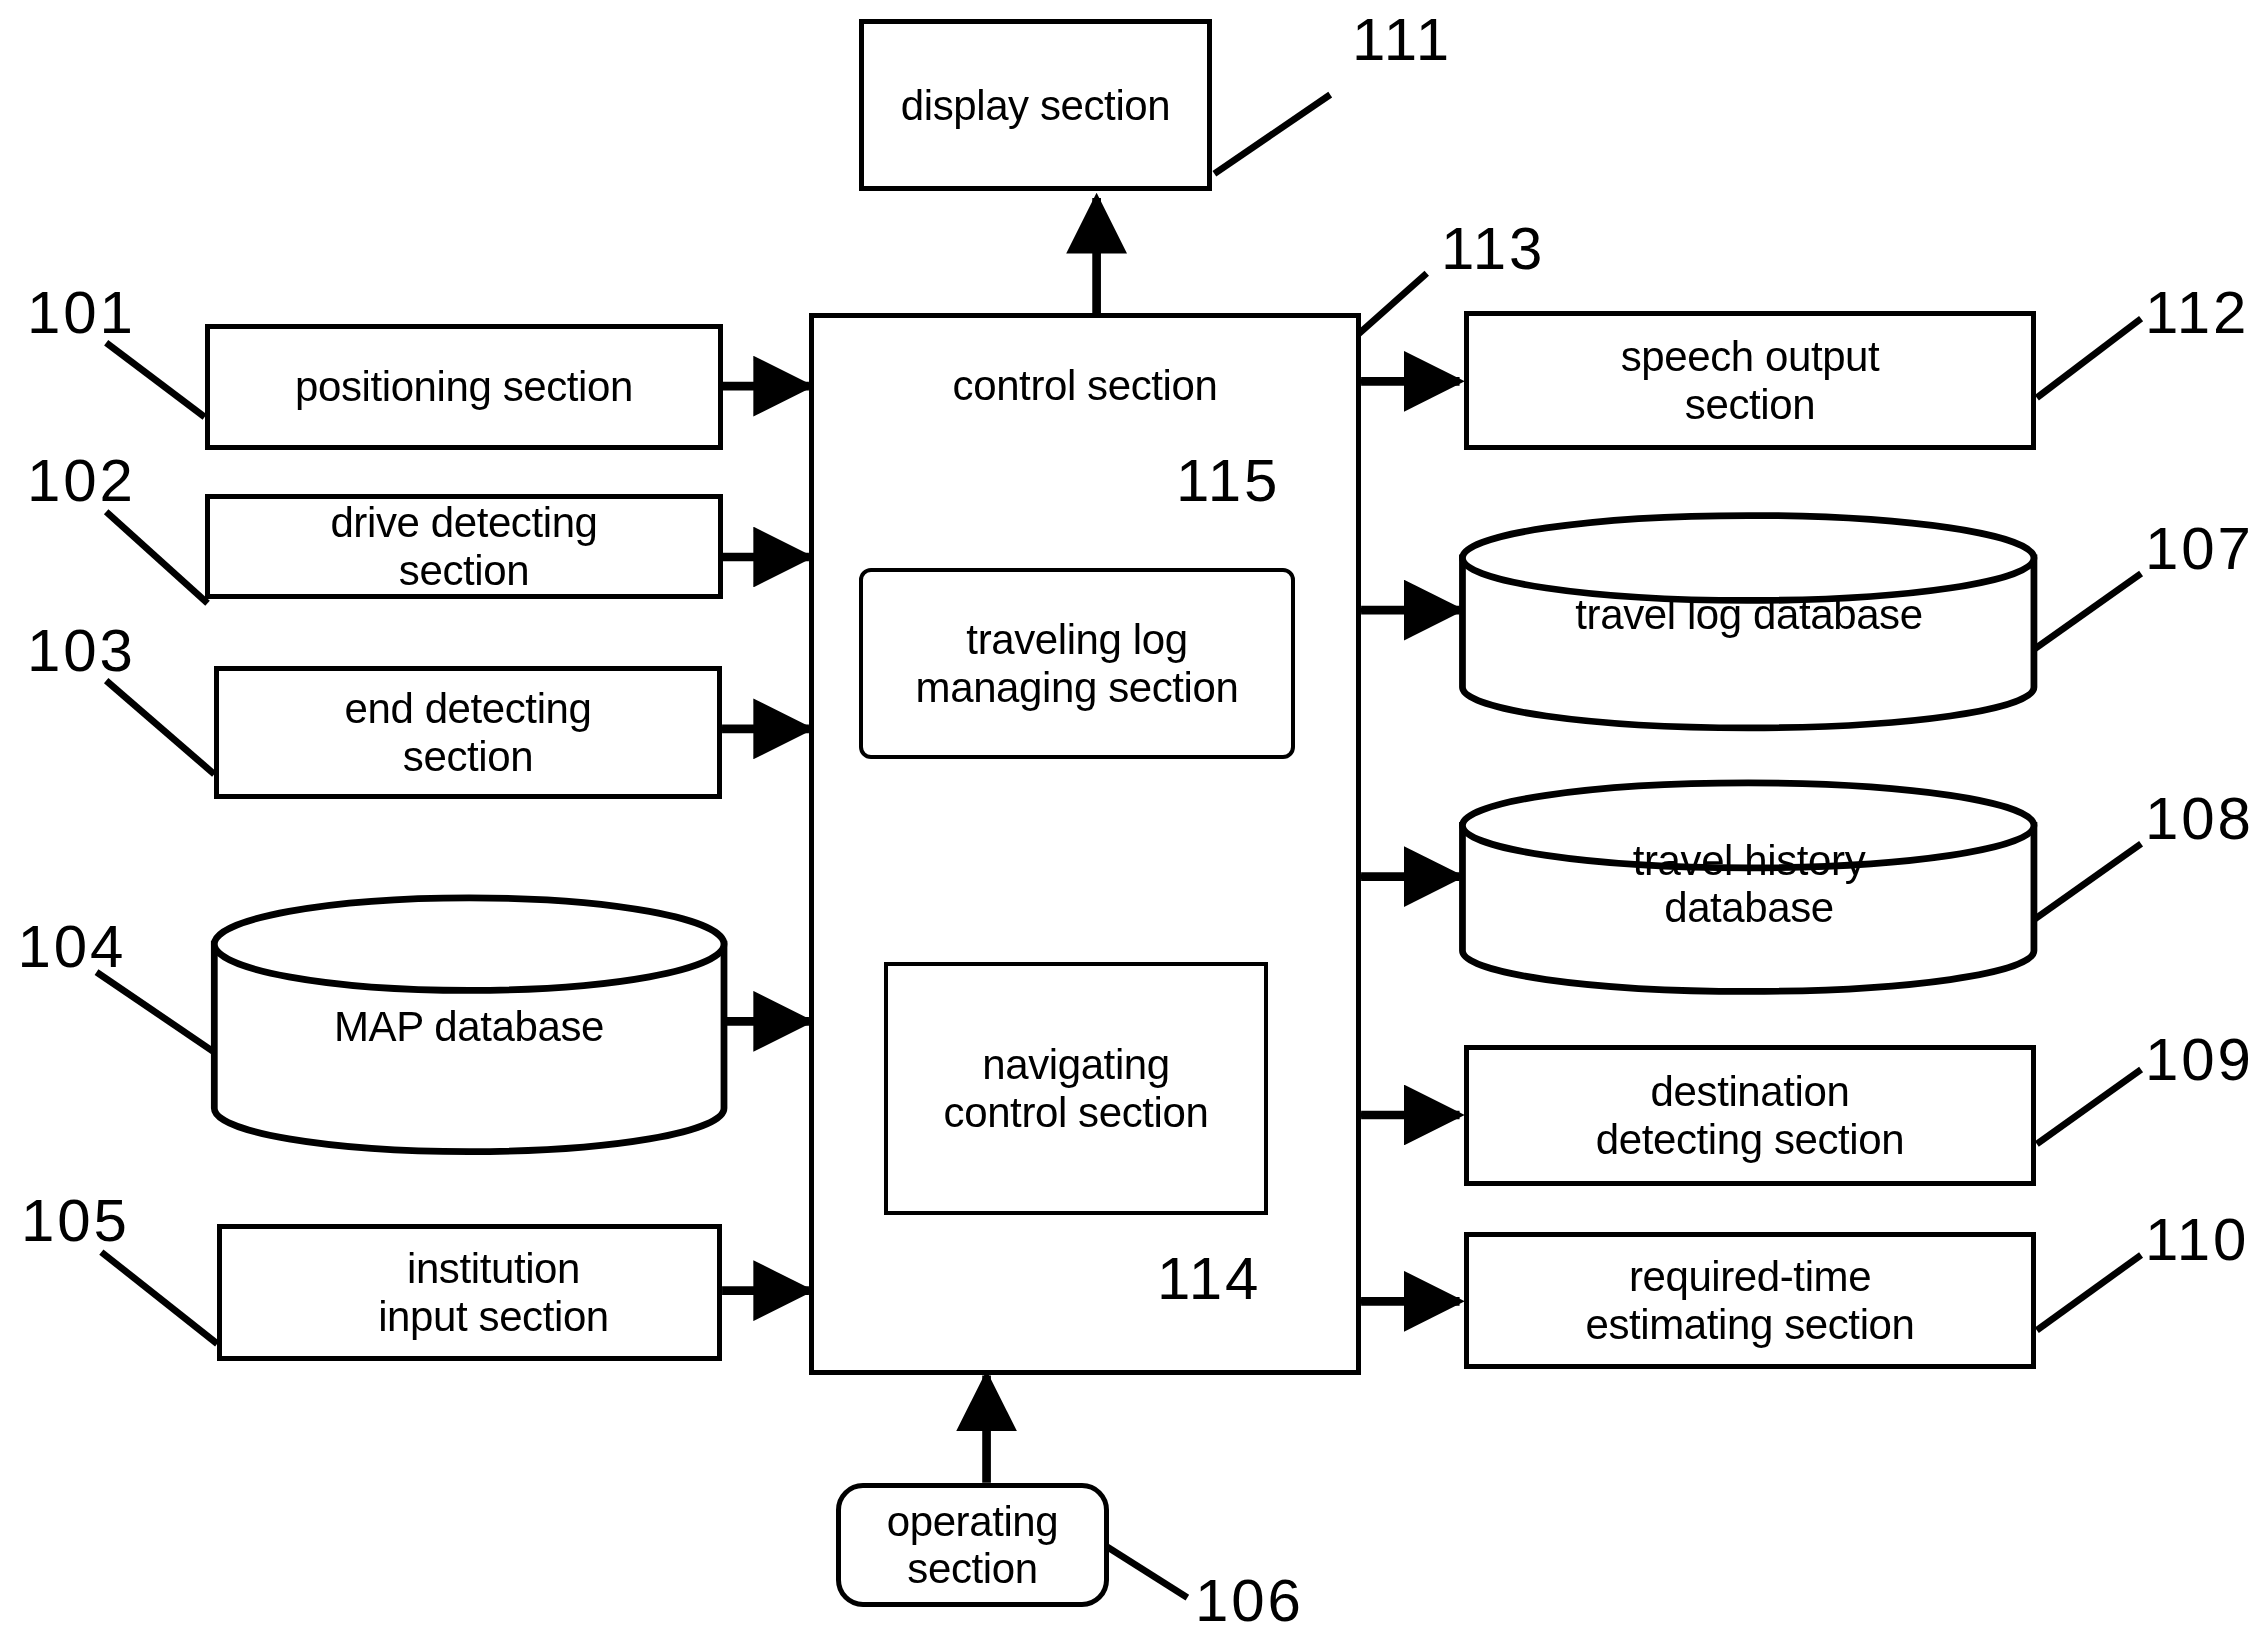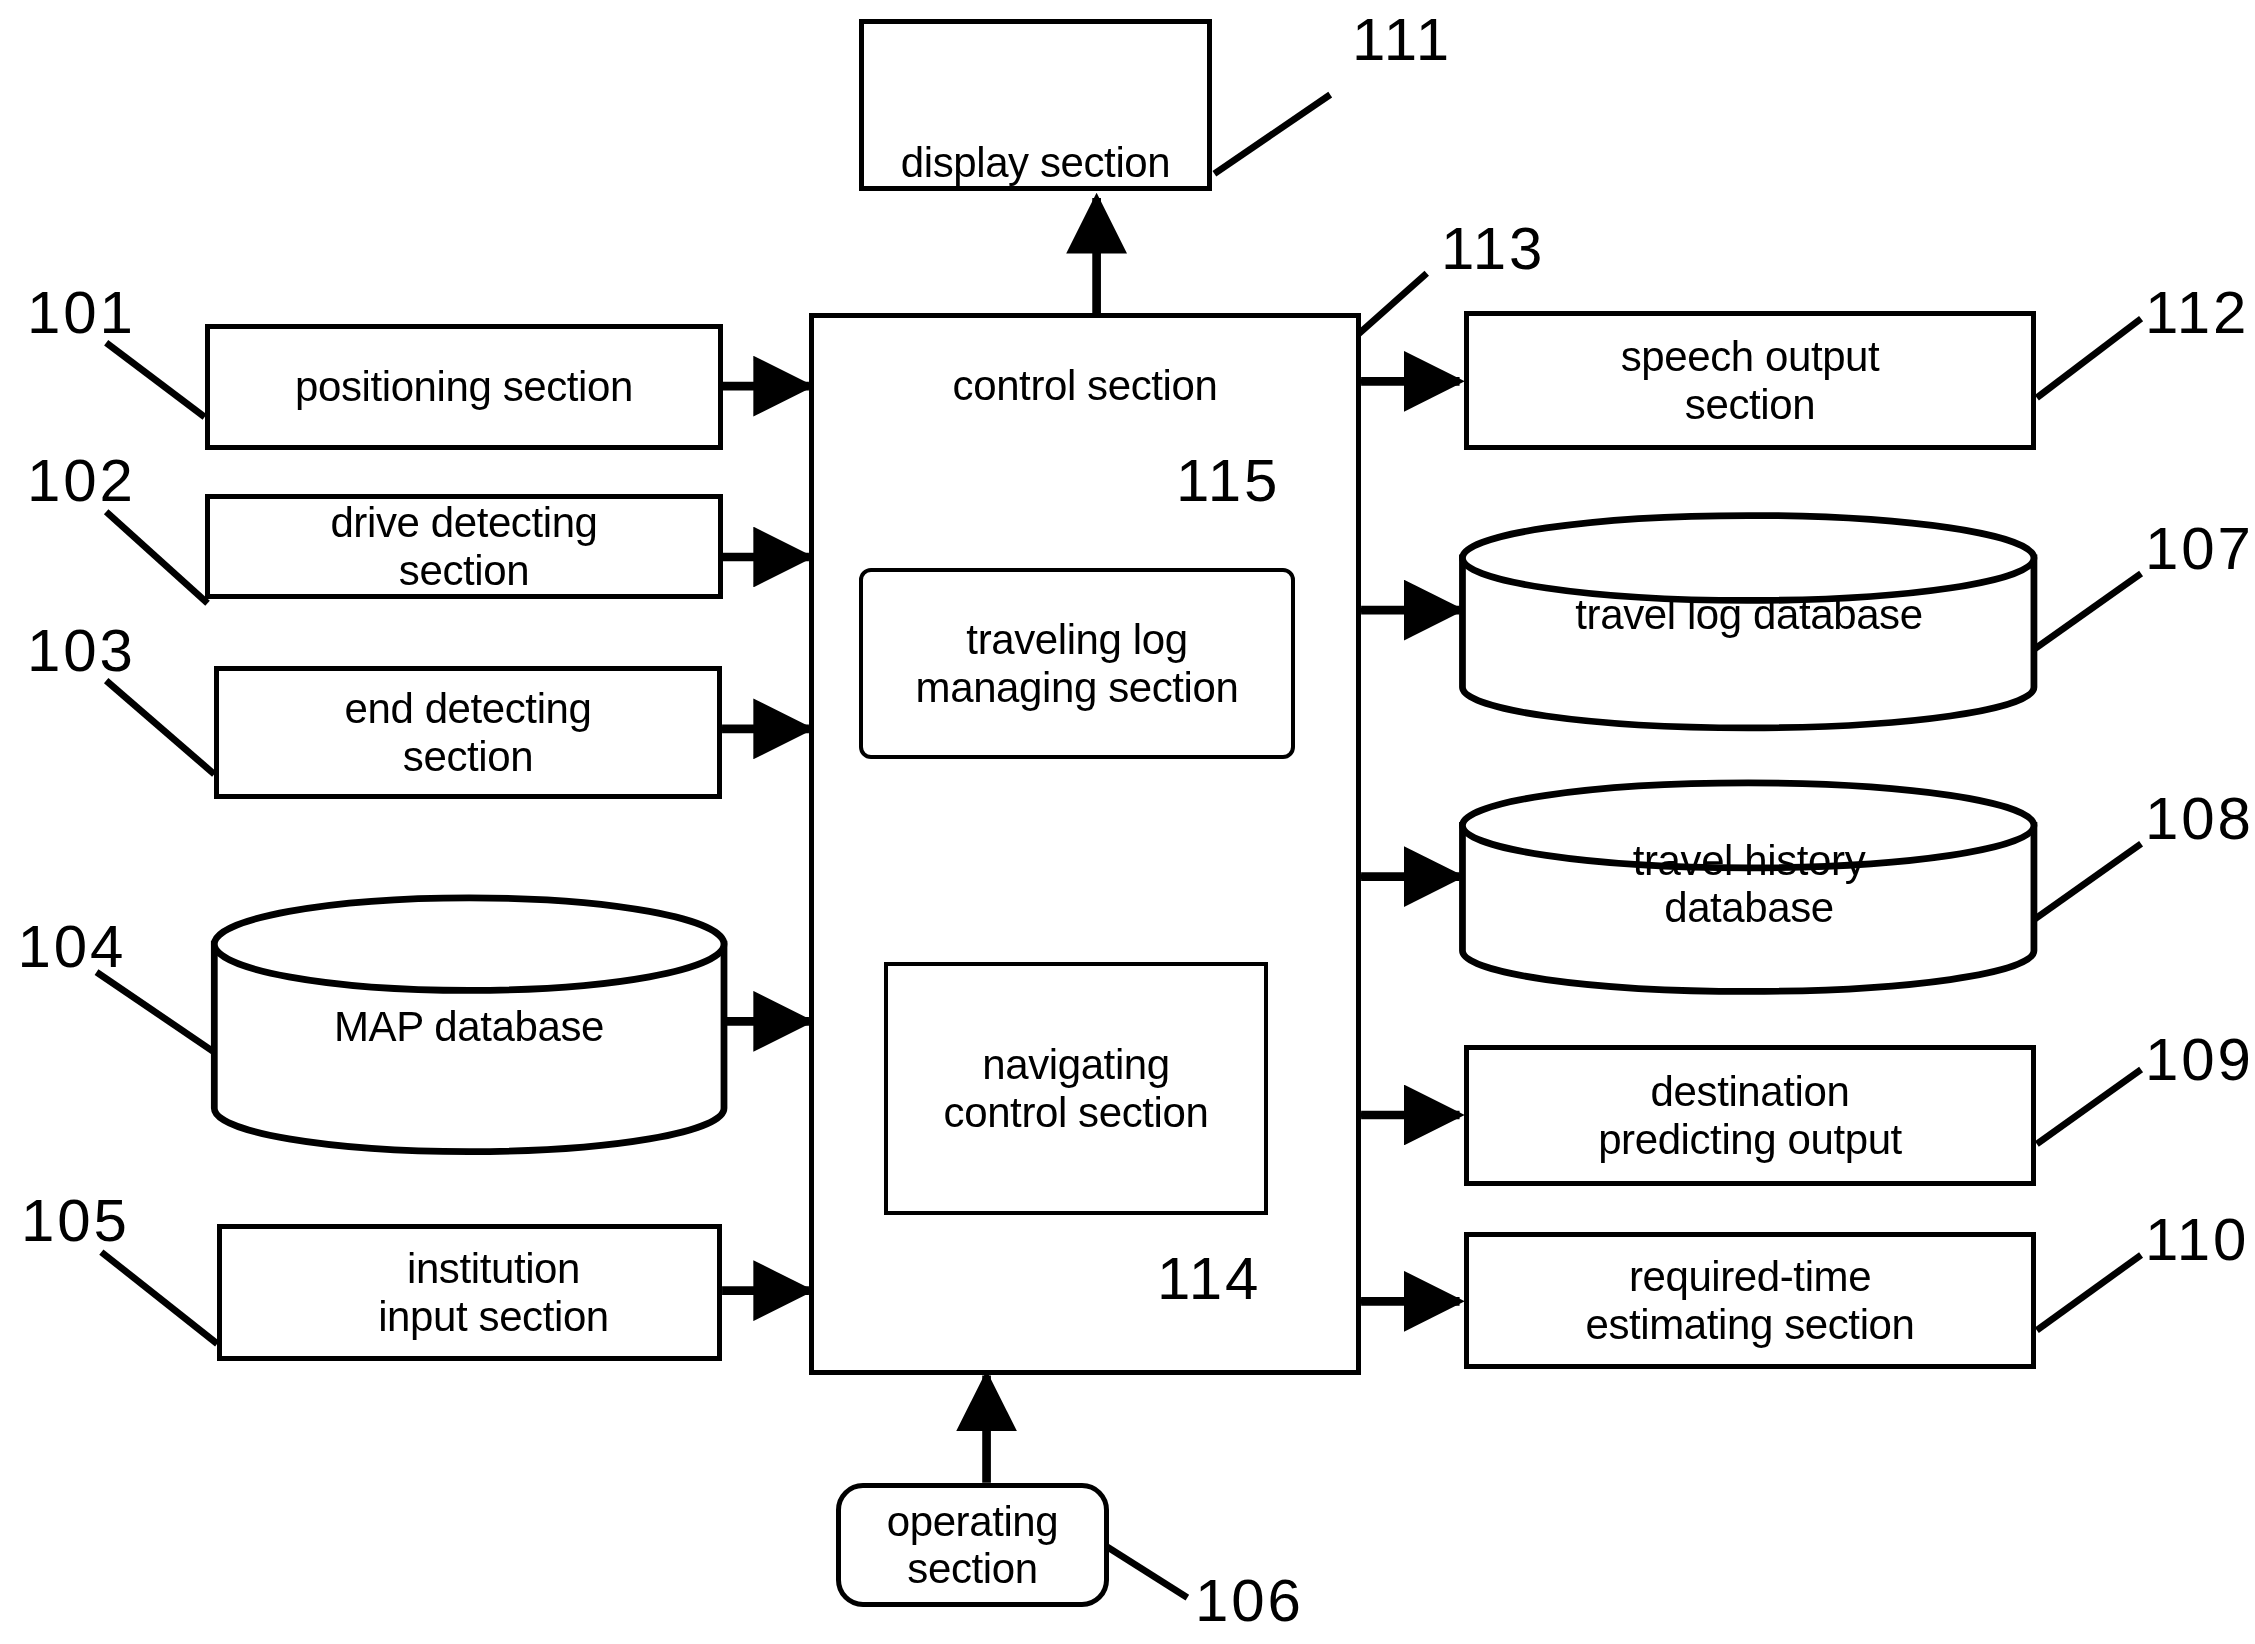--- a/index.html
+++ b/index.html
@@ -154,21 +154,21 @@
     <g stroke="#000" stroke-width="7" fill="#fff">
       <path d="M1515,578 L1515,712 A296,42 0 0 0 2107,712 L2107,578 Z"></path>
       <ellipse cx="1811" cy="578" rx="296" ry="44"></ellipse>
     </g>
     <g stroke="#000" stroke-width="7" fill="#fff">
       <path d="M1515,855 L1515,985 A296,42 0 0 0 2107,985 L2107,855 Z"></path>
       <ellipse cx="1811" cy="855" rx="296" ry="44"></ellipse>
     </g>
   </svg>
 
-  <div class="node boxnode" style="left:859px; top:19.3px; width:353px; height:172px;align-items:flex-end;">
+  <div class="node boxnode" style="left:859px; top:19.3px; width:353px; height:172px;">
     <span>display section</span>
   </div>
   <div class="reftag" style="left:1352px; top:4.8px;">111</div>
 
   <div class="node boxnode" style="left:205px; top:324px; width:518px; height:126px;">
     <span>positioning section</span>
   </div>
   <div class="reftag" style="left:27px; top:278px;">101</div>
 
   <div class="node boxnode" style="left:205px; top:494px; width:518px; height:105px; flex-direction:column;">
@@ -228,21 +228,21 @@
   <div class="reftag" style="left:2145px; top:514px;">107</div>
 
   <div class="cyl-label" style="left:1463px; top:826px; width:572px; height:116px; flex-direction:column;">
     <span>travel history</span>
     <span>database</span>
   </div>
   <div class="reftag" style="left:2145px; top:784px;">108</div>
 
   <div class="node boxnode" style="left:1464px; top:1045px; width:572px; height:141px; flex-direction:column;">
     <span>destination</span>
-    <span>predicting output</span>
+    <span>detecting section</span>
   </div>
   <div class="reftag" style="left:2145px; top:1025px;">109</div>
 
   <div class="node boxnode" style="left:1464px; top:1232px; width:572px; height:137px; flex-direction:column;">
     <span>required-time</span>
     <span>estimating section</span>
   </div>
   <div class="reftag" style="left:2145px; top:1205px;">110</div>
 
 </div>

